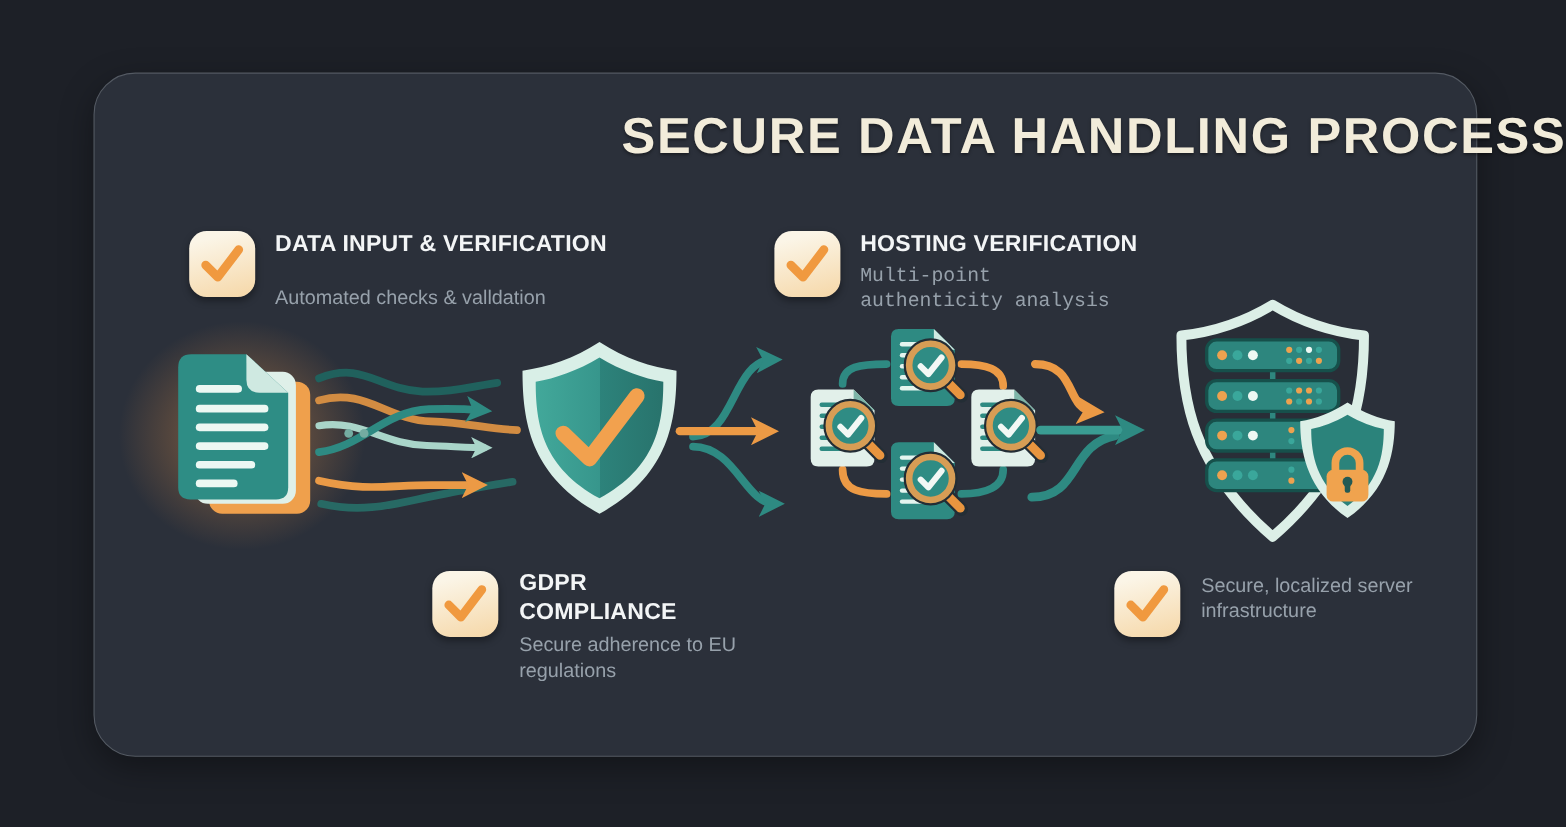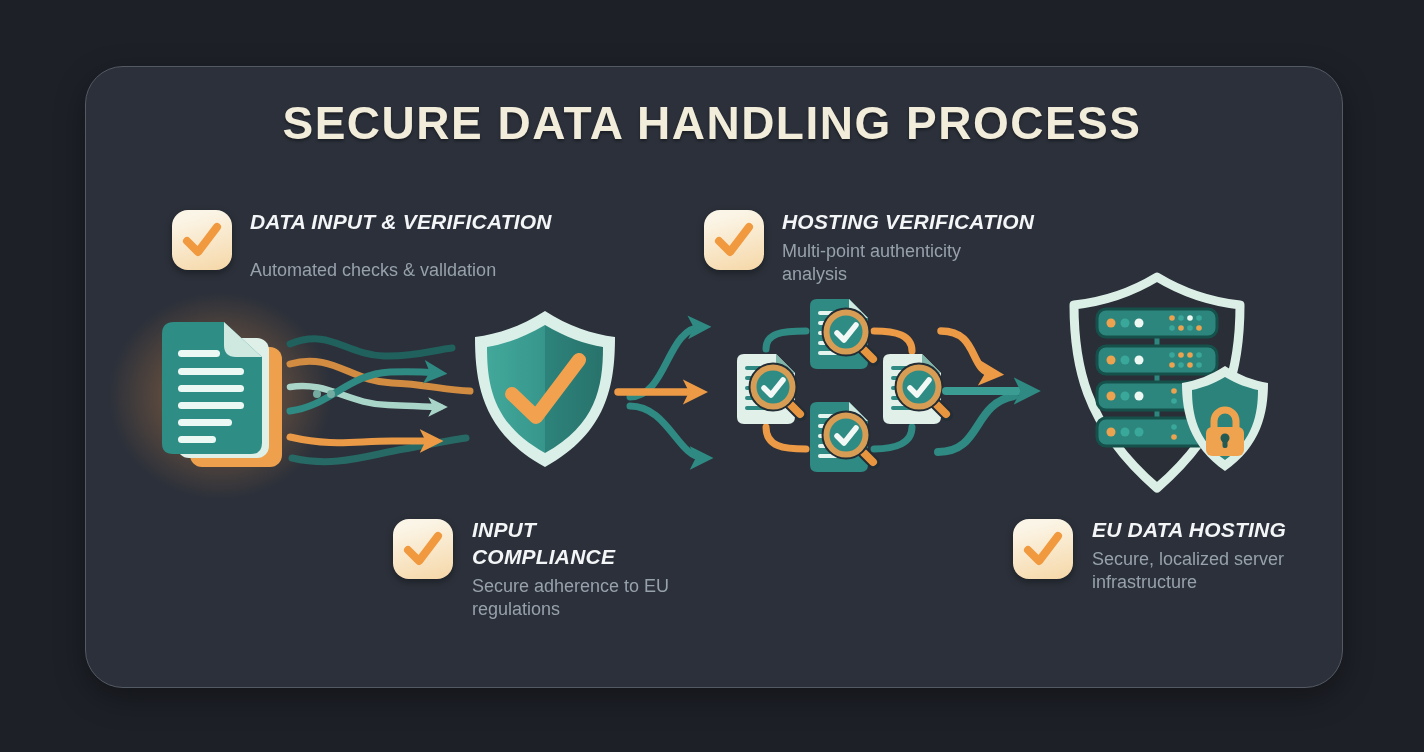--- a/index.html
+++ b/index.html
@@ -8,43 +8,43 @@
     background:#1d2027;
     font-family:"Liberation Sans","DejaVu Sans",sans-serif;
   }
   .panel{
     position:absolute;left:85px;top:66px;width:1256px;height:620px;
     background:#2b303a;border:1.5px solid #545a63;border-radius:38px;
     box-shadow:0 10px 30px rgba(0,0,0,0.35);
   }
   .page-title{
     position:absolute;left:0;top:96px;width:100%;margin:0;
-    text-align:center;font-size:46px;font-weight:bold;letter-spacing:1.5px;
+    text-align:right;font-size:46px;font-weight:bold;letter-spacing:1.5px;
     color:#f2ecda;text-shadow:0 2px 3px rgba(0,0,0,0.4);
   }
   .diagram{position:absolute;left:0;top:0;width:1424px;height:752px;pointer-events:none;}
   .badge{
     position:absolute;width:60px;height:60px;border-radius:16px;
     background:linear-gradient(165deg,#fbf5e7 15%,#f6d9ab 95%);
     box-shadow:0 3px 7px rgba(0,0,0,0.35);
     display:flex;align-items:center;justify-content:center;
   }
   .badge svg{display:block;}
   .step-text{position:absolute;}
-  .step-title{color:#f3f5f6;font-size:21px;font-weight:bold;letter-spacing:0.2px;line-height:27px;font-style:italic;}
+  .step-title{color:#f3f5f6;font-size:21px;font-weight:bold;letter-spacing:0.2px;line-height:27px;}
   .step-sub{color:#97a1ab;font-size:18px;line-height:23px;margin-top:5px;font-weight:400;}
   
   .badge--s1{left:172px;top:210px;}
   .badge--s2{left:704px;top:210px;}
   .badge--s3{left:393px;top:519px;}
   .badge--s4{left:1013px;top:519px;}
   .text--s1{left:250px;top:208px;width:360px;}
   .text--s1 .step-sub{width:320px;margin-top:24px;}
   .text--s2{left:782px;top:208px;width:330px;}
-  .text--s2 .step-sub{width:240px;}
+  .text--s2 .step-sub{width:240px;font-family:Liberation Mono, monospace;}
   .text--s3{left:472px;top:516px;width:230px;}
   .text--s3 .step-title{max-width:200px;}
   .text--s3 .step-sub{width:215px;}
   .text--s4{left:1092px;top:516px;width:240px;}
   .text--s4 .step-title{max-width:200px;}
   .text--s4 .step-sub{width:230px;}
 </style>
 </head>
 <body>
 
@@ -275,25 +275,24 @@
   <div class="step-title">HOSTING VERIFICATION</div>
   <div class="step-sub">Multi-point authenticity analysis</div>
 </div>
 
 <div class="badge badge--s3">
   <svg width="60" height="60" viewBox="0 0 60 60">
     <polyline points="15,31 26,42 45,17" fill="none" stroke="#f0993f" stroke-width="8" stroke-linecap="round" stroke-linejoin="round"></polyline>
   </svg>
 </div>
 <div class="step-text text--s3">
-  <div class="step-title">INPUT COMPLIANCE</div>
+  <div class="step-title">GDPR COMPLIANCE</div>
   <div class="step-sub">Secure adherence to EU regulations</div>
 </div>
 
 <div class="badge badge--s4">
   <svg width="60" height="60" viewBox="0 0 60 60">
     <polyline points="15,31 26,42 45,17" fill="none" stroke="#f0993f" stroke-width="8" stroke-linecap="round" stroke-linejoin="round"></polyline>
   </svg>
 </div>
 <div class="step-text text--s4">
-  <div class="step-title">EU DATA HOSTING</div>
   <div class="step-sub">Secure, localized server infrastructure</div>
 </div>
 
 </body></html>

